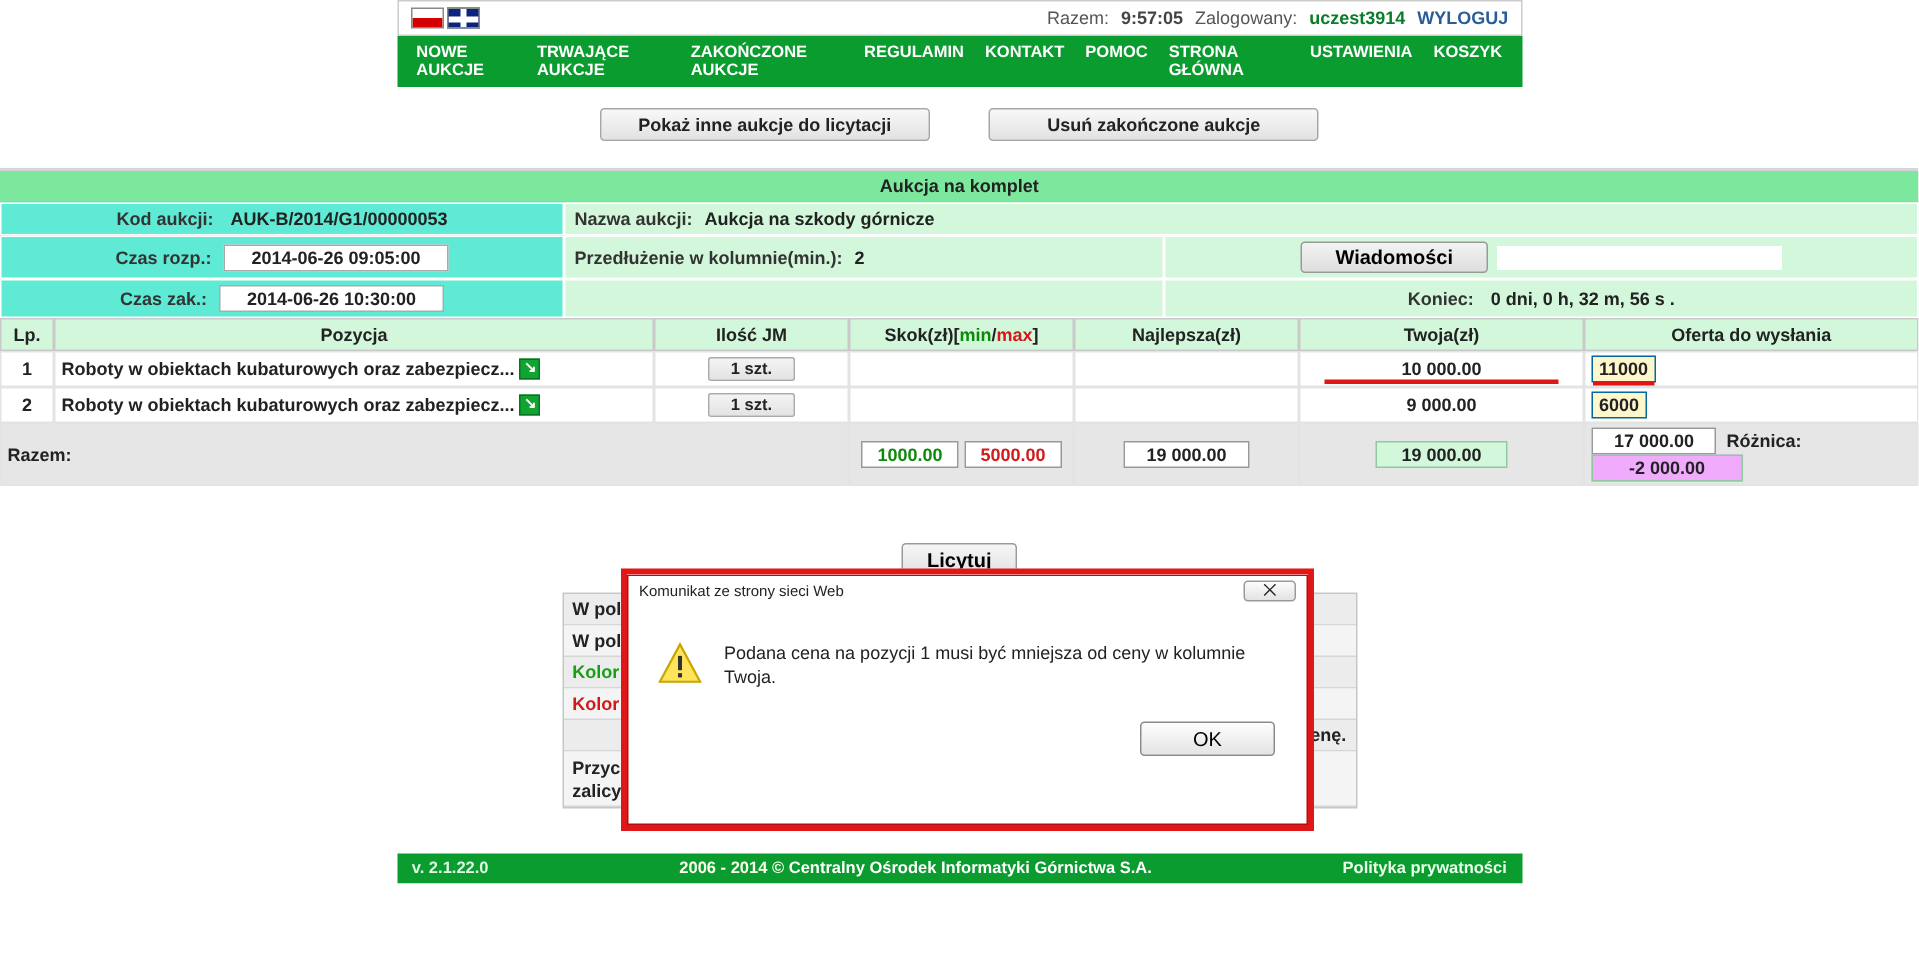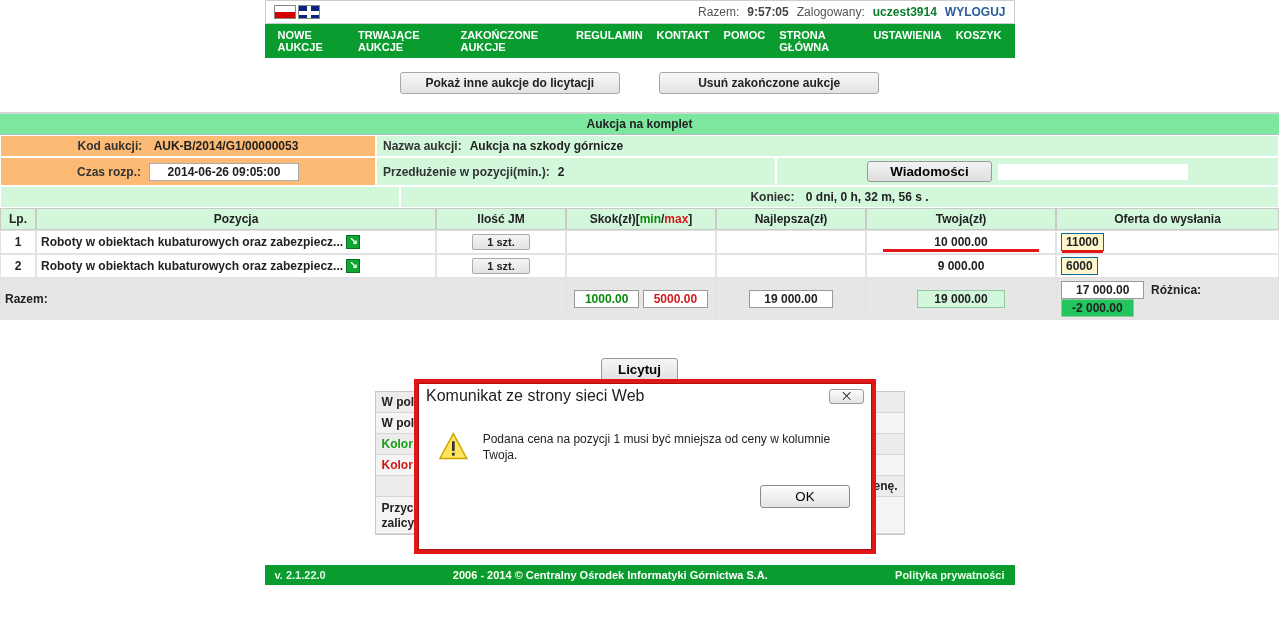--- a/index.html
+++ b/index.html
@@ -24,21 +24,21 @@
     .nav { width:750px; margin:0 auto; background:#0a9c2e; display:flex; padding:0 6px; }
     .nav a { color:#fff; font-size:11px; font-weight:bold; padding:5px 7px; text-decoration:none; }
 
     .btnrow { text-align:center; margin:14px 0 18px; }
     .btn { background:linear-gradient(#f8f8f8,#e2e2e2); border:1px solid #a7a7a7; border-radius:3px; padding:3px 20px; font-family:inherit; font-size:12px; font-weight:bold; color:#222; cursor:pointer; margin:0 18px; min-width:220px; }
 
     
     .info { width:1279px; border-top:2px solid #d5d5d5; }
     .titlebar { background:#7be89d; text-align:center; font-weight:bold; padding:3px 0; border-bottom:1px solid #bbb; }
     .inforow { display:flex; }
-    .cell-l { width:376px; background:#fdba74; border:1px solid #fff; padding:3px 6px; display:flex; align-items:center; }
+    .cell-l { width:376px; background:#5eead4; border:1px solid #fff; padding:3px 6px; display:flex; align-items:center; }
     .cell-r { width:400px; background:#d2f7db; border:1px solid #fff; padding:3px 6px; display:flex; align-items:center; }
     .cell-x { flex:1; background:#d2f7db; border:1px solid #fff; padding:3px 6px; display:flex; align-items:center; justify-content:center; }
     .klbl { font-weight:bold; color:#333; margin-right:8px; }
     .txtbox { background:#fff; border:1px solid #aaa; padding:1px 8px; min-width:150px; text-align:center; font-weight:bold; }
     .btn-mini { background:linear-gradient(#f3f3f3,#dedede); border:1px solid #999; border-radius:3px; padding:2px 22px; font-weight:bold; cursor:pointer; }
     .msg-strip { background:#fff; width:190px; height:16px; margin-left:6px; }
 
     
     table.g { width:100%; border-collapse:separate; border-spacing:0; }
     .g th { background:#d2f7db; font-weight:bold; text-align:center; padding:3px 4px; border:1px solid #c9c9c9; font-size:12px; }
@@ -52,38 +52,38 @@
     .oferta-in { background:#fff7cc; border:1px solid #0369a1; padding:1px 4px; text-align:left; font-weight:bold; min-width:60px; }
     .oferta-in.red-underline { position:relative; }
     .oferta-in.red-underline::after { content:''; position:absolute; left:0; right:0; bottom:-3px; height:3px; background:#e11717; }
 
     
     .g tr.sum td { background:#e6e6e6; font-weight:bold; }
     .box-green { display:inline-block; border:1px solid #999; background:#fff; color:#0b8a0b; padding:1px 10px; min-width:60px; }
     .box-red   { display:inline-block; border:1px solid #999; background:#fff; color:#d11a1a; padding:1px 10px; min-width:60px; }
     .box-white { display:inline-block; border:1px solid #999; background:#fff; padding:1px 14px; min-width:80px; text-align:center; }
     .box-light { display:inline-block; border:1px solid #8fc99f; background:#d2f7db; padding:1px 16px; min-width:80px; text-align:center; }
-    .box-diff  { display:inline-block; border:1px solid #8fc99f; background:#22c55e; padding:1px 10px; }
+    .box-diff  { display:inline-block; border:1px solid #8fc99f; background:#f0abfc; padding:1px 24px; }
 
     .licytuj-row { text-align:center; margin:38px 0 10px; }
     .btn-small { background:linear-gradient(#f6f6f6,#e1e1e1); border:1px solid #999; border-radius:3px; padding:3px 16px; font-weight:bold; cursor:pointer; }
 
     
     .help { width:530px; margin:10px auto 0; border:1px solid #c7c7c7; }
     .help .r { border-bottom:1px solid #d6d6d6; padding:3px 6px; background:#f4f4f4; font-weight:bold; }
     .help .r:nth-child(odd){background:#ececec;}
     .kzielony { color:#17a017; } .kczerw { color:#d11a1a; }
     .minus-btn{display:inline-block;border:1px solid #999;background:#efefef;padding:0 5px;font-weight:bold;}
     .sq-green{display:inline-block;width:14px;height:14px;background:#10a530;border:1px solid #0a7223;vertical-align:middle;position:relative}
     .sq-green::after{content:'↘';color:#fff;font-size:10px;position:absolute;left:2px;top:-1px;}
 
     
     .modal-frame { position:absolute; left:414px; top:379px; width:462px; height:175px; border:4px solid #e11717; box-shadow:0 0 0 1px #b30e0e inset; background:#fff; }
     .modal-top { display:flex; align-items:center; padding:4px 8px; }
-    .modal-title { font-size:16px; color:#222; }
+    .modal-title { font-size:10px; color:#222; }
     .modal-x { margin-left:auto; border:1px solid #9a9a9a; border-radius:3px; background:linear-gradient(#fcfcfc,#e3e3e3); padding:0 12px; font-size:11px; cursor:pointer; font-family:Georgia,serif;}
     .modal-body { display:flex; gap:14px; padding:22px 20px 10px; }
     .warn-icon { width:32px; height:32px; }
     .modal-text { font-size:12px; color:#222; line-height:1.35; }
     .modal-btns { text-align:right; padding:12px 22px 0; }
     .modal-btns button { min-width:90px; padding:3px 10px; border:1px solid #8a8a8a; border-radius:3px; background:linear-gradient(#fdfdfd,#e4e4e4); font-weight:normal; cursor:pointer; }
     .modal-back { position:absolute; left:540px; top:383px; width:210px; height:30px; border:1px solid #bcd; border-radius:3px; background:linear-gradient(#e9f2ff,#cfe3fb); z-index:-1; }
 
     
     .footer { width:750px; margin:30px auto 0; background:#0a9c2e; color:#fff; display:flex; align-items:center; padding:4px 10px; font-size:11px; }
@@ -137,29 +137,33 @@
         <span class="klbl">Nazwa aukcji:</span>
         <b>Aukcja na szkody górnicze</b>
       </div>
     </div>
     <div class="inforow">
       <div class="cell-l" style="justify-content:center">
         <span class="klbl">Czas rozp.:</span>
         <span class="txtbox">2014-06-26 09:05:00</span>
       </div>
       <div class="cell-r">
-        <span class="klbl">Przedłużenie w pozycji(min.):</span>
+        <span class="klbl">Przedłużenie w kolumnie(min.):</span>
         <b>2</b>
       </div>
       <div class="cell-x">
         <button class="btn-mini">Wiadomości</button>
         <span class="msg-strip"></span>
       </div>
     </div>
     <div class="inforow">
+      <div class="cell-l" style="justify-content:center">
+        <span class="klbl">Czas zak.:</span>
+        <span class="txtbox">2014-06-26 10:30:00</span>
+      </div>
       <div class="cell-r"></div>
       <div class="cell-x">
         <span class="klbl">Koniec:</span>&nbsp;
         <b>0 dni, 0 h, 32 m, 56 s .</b>
       </div>
     </div>
   </div>
 
   <table class="g">
     <tbody>

